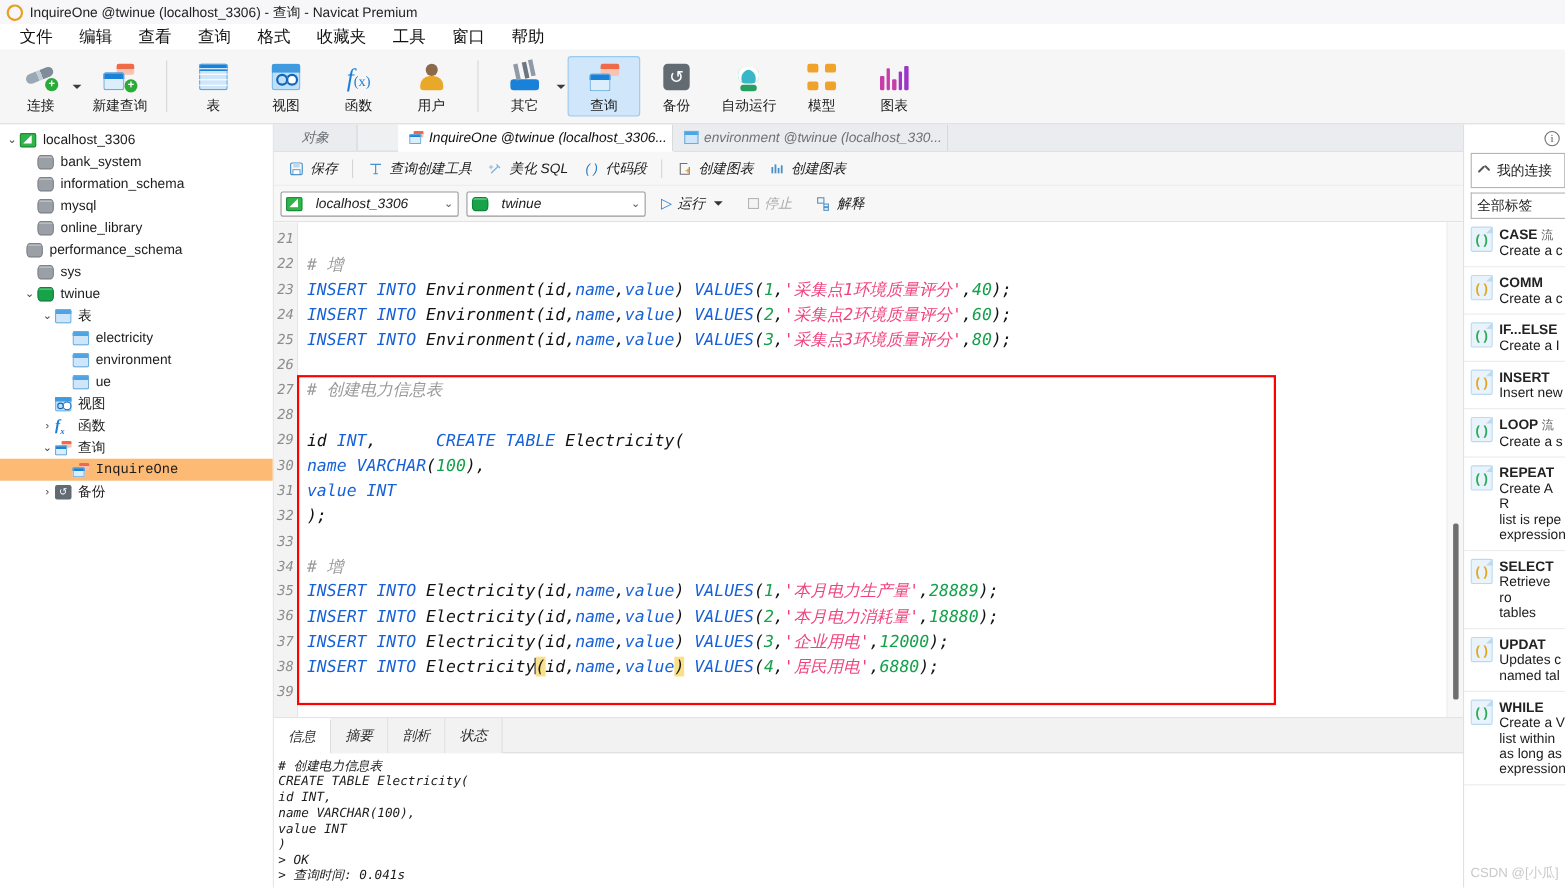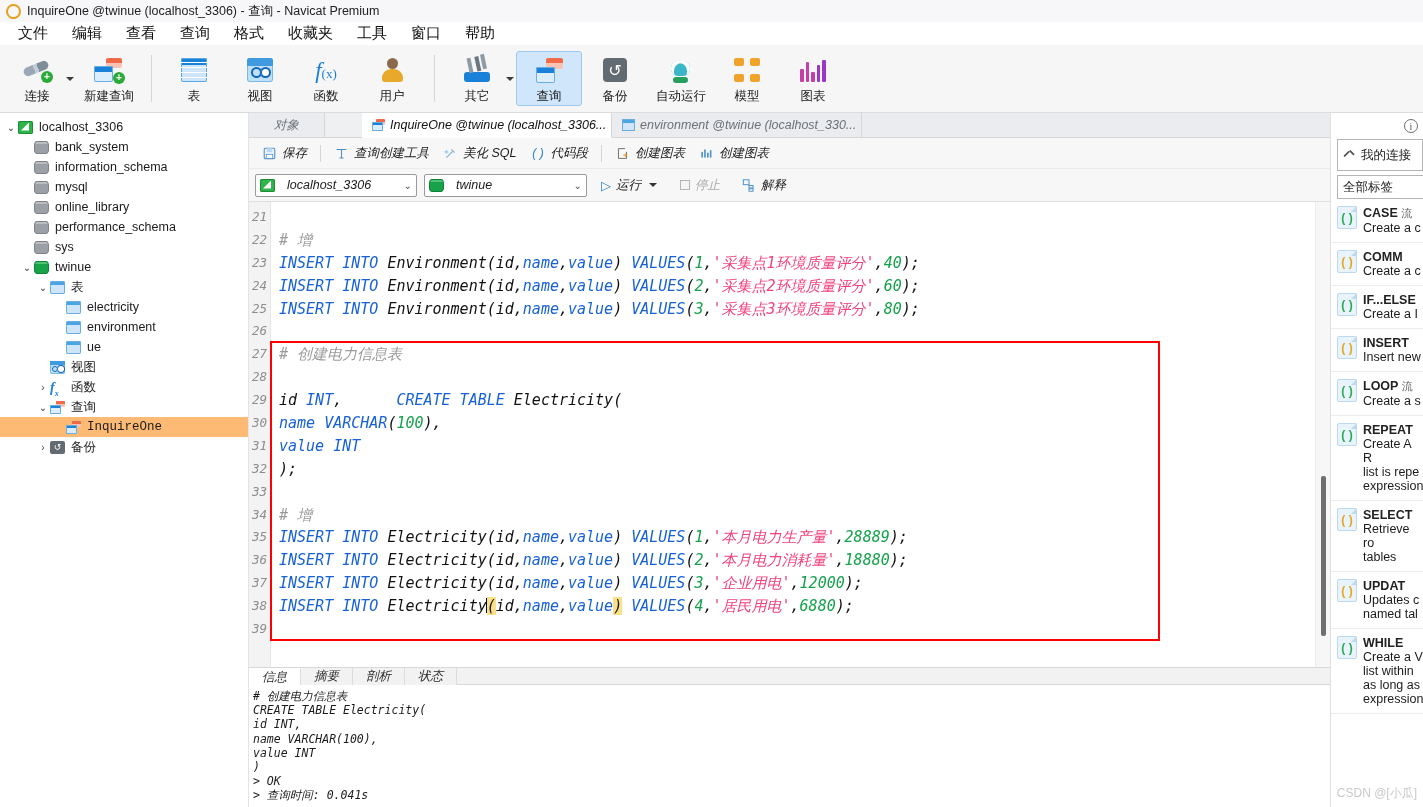--- a/index.html
+++ b/index.html
@@ -185,21 +185,21 @@
   .str { color:#f1427c; }
   .cmt { color:#9a9a9a; }
   .pl  { color:#111; }
   .pmatch { background:#fbe08a; }
   .caret-ins { display:inline-block; width:1px; height:15px; background:#000; vertical-align:-2px; margin:0 -0.5px; }
   .redbox { position:absolute; border:2px solid #ff0000; pointer-events:none; }
   .vscroll { position:absolute; right:0; top:0; width:15px; height:100%; background:#f7f7f7; border-left:1px solid #ededed; }
   .vthumb { position:absolute; right:4px; width:5px; background:#6f6f6f; border-radius:2px; }
 
   
-  .restabs { height:18px; background:#f2f2f2; border-top:1px solid #d8d8d8; display:flex; align-items:stretch; }
+  .restabs { height:33px; background:#f2f2f2; border-top:1px solid #d8d8d8; display:flex; align-items:stretch; }
   .rtab { padding:0 13px; display:flex; align-items:center; font-size:12.5px; color:#2b2b2b;
     border-right:1px solid #dcdcdc; cursor:default; background:#f2f2f2; }
   .rtab.active { background:#fff; border-top:2px solid #fff; }
   .rfill { flex:1; background:#f2f2f2; border-bottom:1px solid #d8d8d8; }
   .resbody { height:122px; background:#fff; position:relative; overflow:hidden;
     font-family:"DejaVu Sans Mono","Liberation Mono",monospace; font-size:11.5px; color:#1b1b1b;
     padding:4px 0 0 4px; }
   .resbody div { height:14.2px; line-height:14.2px; white-space:pre; }
 
   
@@ -391,21 +391,21 @@
         <div class="node" style="padding-left:20px">
       <span class="tw"></span>
       <span class="nico db-gray"></span>
       <span>mysql</span>
     </div>
         <div class="node" style="padding-left:20px">
       <span class="tw"></span>
       <span class="nico db-gray"></span>
       <span>online_library</span>
     </div>
-        <div class="node" style="padding-left:20px">
+        <div class="node" style="padding-left:10px">
       <span class="tw"></span>
       <span class="nico db-gray"></span>
       <span>performance_schema</span>
     </div>
         <div class="node" style="padding-left:20px">
       <span class="tw"></span>
       <span class="nico db-gray"></span>
       <span>sys</span>
     </div>
         <div class="node" style="padding-left:20px">

